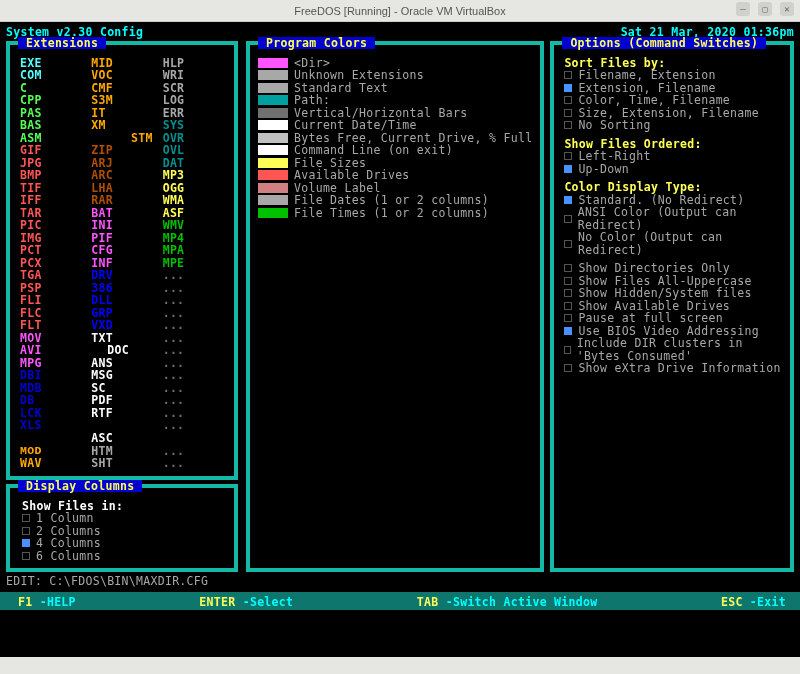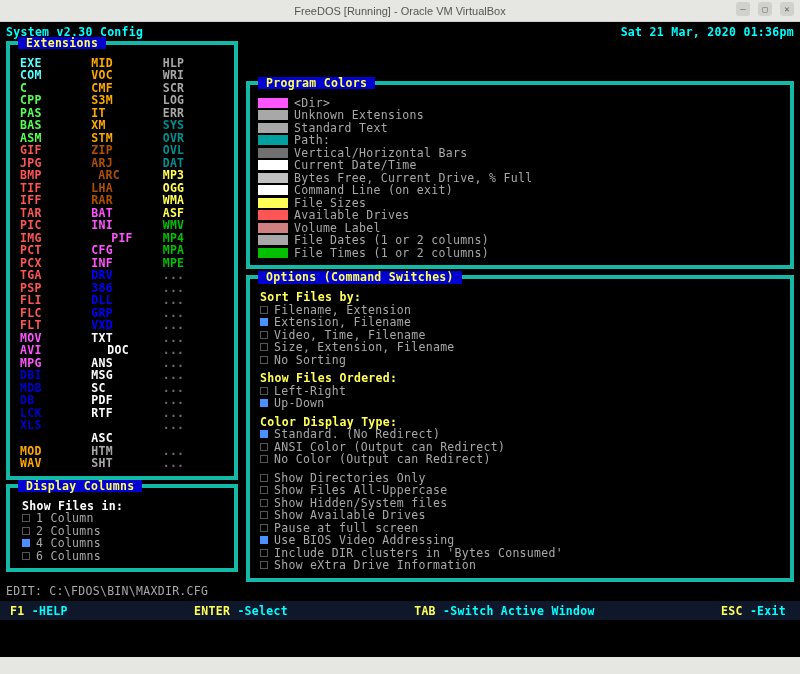--- a/index.html
+++ b/index.html
@@ -5,40 +5,40 @@
   * { margin: 0; padding: 0; box-sizing: border-box; }
   body { background: #e6e6e3; font-family: monospace; width: 800px; height: 674px; overflow: hidden; font-size: 12px; }
   .vm-titlebar { background: #e6e6e3; height: 22px; display: flex; align-items: center; justify-content: center; position: relative; border-bottom: 1px solid #ccc; }
   .vm-title { color: #555; font-size: 11px; font-family: sans-serif; }
   .vm-controls { position: absolute; right: 6px; top: 2px; display: flex; gap: 8px; }
   .vm-btn { width: 14px; height: 14px; border-radius: 3px; background: #d0d0cc; display: flex; align-items: center; justify-content: center; font-size: 9px; color: #666; }
   .dos-screen { background: #000; height: 635px; padding: 4px 6px; color: #a8a8a8; line-height: 12.5px; font-size: 11.5px; letter-spacing: 0.3px; }
   .top-bar { display: flex; justify-content: space-between; color: #00ffff; font-weight: bold; margin-bottom: 2px; }
   .main-area { display: flex; gap: 8px; }
   .left-col { width: 232px; display: flex; flex-direction: column; gap: 4px; }
-  .right-col { flex: 1; display: flex; flex-direction: column; gap: 6px; margin-top: 40px; }
+  .right-col { flex: 1; display: flex; gap: 6px; }
   .panel { border: 4px solid #14b8a6; position: relative; padding: 4px 6px; }
   .panel-title { position: absolute; top: -8px; left: 8px; background: #0000d0; color: #ffff55; padding: 0 8px; font-weight: bold; }
   .ext-grid { display: grid; grid-template-columns: repeat(3, 1fr); gap: 0 10px; padding: 8px 4px 2px 4px; }
   .ext { font-weight: bold; }
   .colors-list { padding: 8px 2px 2px 2px; }
   .color-row { display: flex; align-items: flex-start; gap: 6px; }
   .swatch { width: 30px; height: 10px; margin-top: 1px; flex-shrink: 0; }
   .color-label { color: #a8a8a8; }
   .opts { padding: 8px 2px 2px 4px; }
   .opt-head { color: #ffff55; font-weight: bold; margin-top: 6px; }
   .opt-head:first-child { margin-top: 0; }
   .opt-row { display: flex; align-items: center; gap: 6px; }
   .box { width: 8px; height: 8px; border: 1px solid #555; display: inline-block; }
   .box.on { background: #4a90ff; border-color: #4a90ff; }
   .opt-label { color: #a8a8a8; }
   .display-cols { padding: 8px 4px 2px 6px; }
   .display-head { color: #fff; font-weight: bold; }
   .edit-line { color: #a8a8a8; margin-top: 3px; }
-  .status-bar { background: #0f172a; color: #00ffff; display: flex; justify-content: space-between; padding: 4px 14px 2px 10px; margin: 0 -6px -4px -6px; font-weight: bold; margin-top: 4px; }
+  .status-bar { background: #0f766e; color: #00ffff; display: flex; justify-content: space-between; padding: 4px 14px 2px 18px; margin: 0 -6px -4px -6px; font-weight: bold; margin-top: 4px; }
   .hl { color: #ffff55; }
 </style>
 </head>
 <body>
 
 <div class="vm-titlebar">
   <span class="vm-title">FreeDOS [Running] - Oracle VM VirtualBox</span>
   <div class="vm-controls">
     <div class="vm-btn">—</div>
     <div class="vm-btn">▢</div>
@@ -69,45 +69,45 @@
             <span class="ext" style="color: rgb(85, 255, 85);">CPP</span>
             <span class="ext" style="color: rgb(255, 168, 0);">S3M</span>
             <span class="ext" style="color: rgb(168, 168, 168);">LOG</span>
             <span class="ext" style="color: rgb(85, 255, 85);">PAS</span>
             <span class="ext" style="color: rgb(255, 168, 0);">IT</span>
             <span class="ext" style="color: rgb(168, 168, 168);">ERR</span>
             <span class="ext" style="color: rgb(85, 255, 85);">BAS</span>
             <span class="ext" style="color: rgb(255, 168, 0);">XM</span>
             <span class="ext" style="color: rgb(0, 144, 144);">SYS</span>
             <span class="ext" style="color: rgb(85, 255, 85);">ASM</span>
-            <span class="ext" style="color: rgb(255, 168, 0);">STM</span>
+            <span class="ext" style="color: rgb(255, 168, 0); text-align: right;">STM</span>
             <span class="ext" style="color: rgb(0, 144, 144);">OVR</span>
             <span class="ext" style="color: rgb(255, 85, 85);">GIF</span>
             <span class="ext" style="color: rgb(176, 80, 0);">ZIP</span>
             <span class="ext" style="color: rgb(0, 144, 144);">OVL</span>
             <span class="ext" style="color: rgb(255, 85, 85);">JPG</span>
             <span class="ext" style="color: rgb(176, 80, 0);">ARJ</span>
             <span class="ext" style="color: rgb(0, 144, 144);">DAT</span>
             <span class="ext" style="color: rgb(255, 85, 85);">BMP</span>
-            <span class="ext" style="color: rgb(176, 80, 0); margin-left: 7px;">ARC</span>
+            <span class="ext" style="color: rgb(176, 80, 0);">ARC</span>
             <span class="ext" style="color: rgb(255, 255, 85);">MP3</span>
             <span class="ext" style="color: rgb(255, 85, 85);">TIF</span>
             <span class="ext" style="color: rgb(176, 80, 0);">LHA</span>
             <span class="ext" style="color: rgb(255, 255, 85);">OGG</span>
             <span class="ext" style="color: rgb(255, 85, 85);">IFF</span>
             <span class="ext" style="color: rgb(176, 80, 0);">RAR</span>
             <span class="ext" style="color: rgb(255, 255, 85);">WMA</span>
             <span class="ext" style="color: rgb(255, 85, 85);">TAR</span>
             <span class="ext" style="color: rgb(255, 85, 255);">BAT</span>
             <span class="ext" style="color: rgb(255, 255, 85);">ASF</span>
             <span class="ext" style="color: rgb(255, 85, 85);">PIC</span>
             <span class="ext" style="color: rgb(255, 85, 255);">INI</span>
             <span class="ext" style="color: rgb(0, 192, 0);">WMV</span>
             <span class="ext" style="color: rgb(255, 85, 85);">IMG</span>
-            <span class="ext" style="color: rgb(255, 85, 255); text-align: center;">PIF</span>
+            <span class="ext" style="color: rgb(255, 85, 255);">PIF</span>
             <span class="ext" style="color: rgb(0, 192, 0);">MP4</span>
             <span class="ext" style="color: rgb(255, 85, 85);">PCT</span>
             <span class="ext" style="color: rgb(255, 85, 255);">CFG</span>
             <span class="ext" style="color: rgb(0, 192, 0);">MPA</span>
             <span class="ext" style="color: rgb(255, 85, 85);">PCX</span>
             <span class="ext" style="color: rgb(255, 85, 255);">INF</span>
             <span class="ext" style="color: rgb(0, 192, 0);">MPE</span>
             <span class="ext" style="color: rgb(255, 85, 85);">TGA</span>
             <span class="ext" style="color: rgb(0, 0, 255);">DRV</span>
             <span class="ext" style="color: rgb(112, 112, 112);">...</span>
@@ -140,21 +140,21 @@
             <span class="ext" style="color: rgb(112, 112, 112);">...</span>
             <span class="ext" style="color: rgb(0, 0, 208);">DB</span>
             <span class="ext" style="color: rgb(255, 255, 255);">PDF</span>
             <span class="ext" style="color: rgb(112, 112, 112);">...</span>
             <span class="ext" style="color: rgb(0, 0, 208);">LCK</span>
             <span class="ext" style="color: rgb(255, 255, 255);">RTF</span>
             <span class="ext" style="color: rgb(112, 112, 112);">...</span>
             <span class="ext" style="color: rgb(0, 0, 208);">XLS</span>
             <span class="ext" style="color: rgb(255, 255, 255); margin-top: 13px;">ASC</span>
             <span class="ext" style="color: rgb(112, 112, 112);">...</span>
-            <span class="ext" style="color: rgb(255, 168, 0);">MOD</span>
+            <span class="ext" style="color: rgb(255, 168, 0); font-family: Liberation Mono, monospace;">MOD</span>
             <span class="ext" style="color: rgb(168, 168, 168);">HTM</span>
             <span class="ext" style="color: rgb(112, 112, 112);">...</span>
             <span class="ext" style="color: rgb(255, 168, 0);">WAV</span>
             <span class="ext" style="color: rgb(168, 168, 168);">SHT</span>
             <span class="ext" style="color: rgb(112, 112, 112);">...</span>
           </div>
       </div>
       <div class="panel">
         <span class="panel-title">Display Columns</span>
         <div class="display-cols">
@@ -247,21 +247,21 @@
               <div class="opt-row">
                 <span class="box"></span>
                 <span class="opt-label">Filename, Extension</span>
               </div>
               <div class="opt-row">
                 <span class="box on"></span>
                 <span class="opt-label">Extension, Filename</span>
               </div>
               <div class="opt-row">
                 <span class="box"></span>
-                <span class="opt-label">Video, Time, Filename</span>
+                <span class="opt-label">Color, Time, Filename</span>
               </div>
               <div class="opt-row">
                 <span class="box"></span>
                 <span class="opt-label">Size, Extension, Filename</span>
               </div>
               <div class="opt-row">
                 <span class="box"></span>
                 <span class="opt-label">No Sorting</span>
               </div>
             </div>

